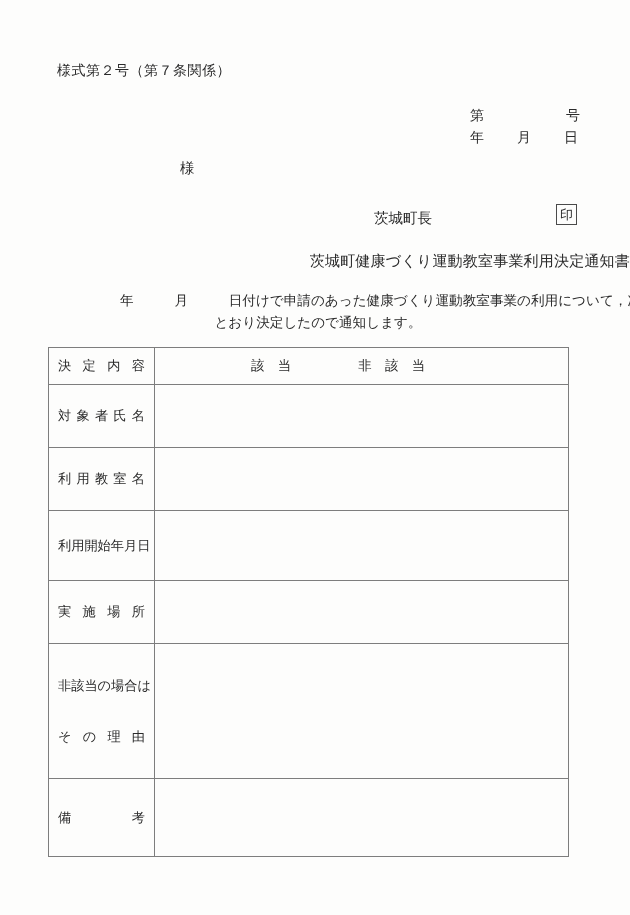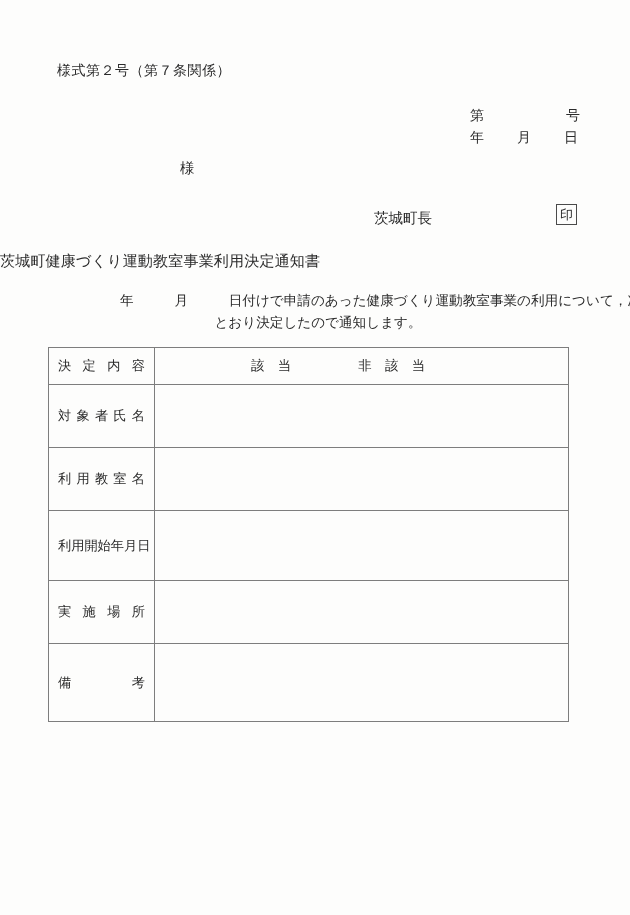--- a/index.html
+++ b/index.html
@@ -91,21 +91,21 @@
     line-height: 19px;
     text-align: center;
   }
 
   
   .doc-title {
     position: absolute;
     left: 0;
     right: 0;
     top: 252px;
-    text-align: left;
+    text-align: right;
     font-size: 15px;
     letter-spacing: 0.2px;
   }
 
   
   .body-text {
     position: absolute;
     left: 68px;
     top: 290px;
     width: 500px;
@@ -265,20 +265,36 @@
           <span class="spread">
             <span>実</span>
             <span>施</span>
             <span>場</span>
             <span>所</span>
           </span>
         </td>
         <td class="value"></td>
       </tr>
 
+      <tr class="row-h6">
+        <td class="label">
+          <span class="spread two-line">
+            <span>
+              <span>非該当の場合は</span>
+            </span>
+            <span>
+              <span>そ</span>
+              <span>の</span>
+              <span>理</span>
+              <span>由</span>
+            </span>
+          </span>
+        </td>
+        <td class="value"></td>
+      </tr>
 
       <tr class="row-h7">
         <td class="label">
           <span class="spread">
             <span>備</span>
             <span>考</span>
           </span>
         </td>
         <td class="value"></td>
       </tr>

